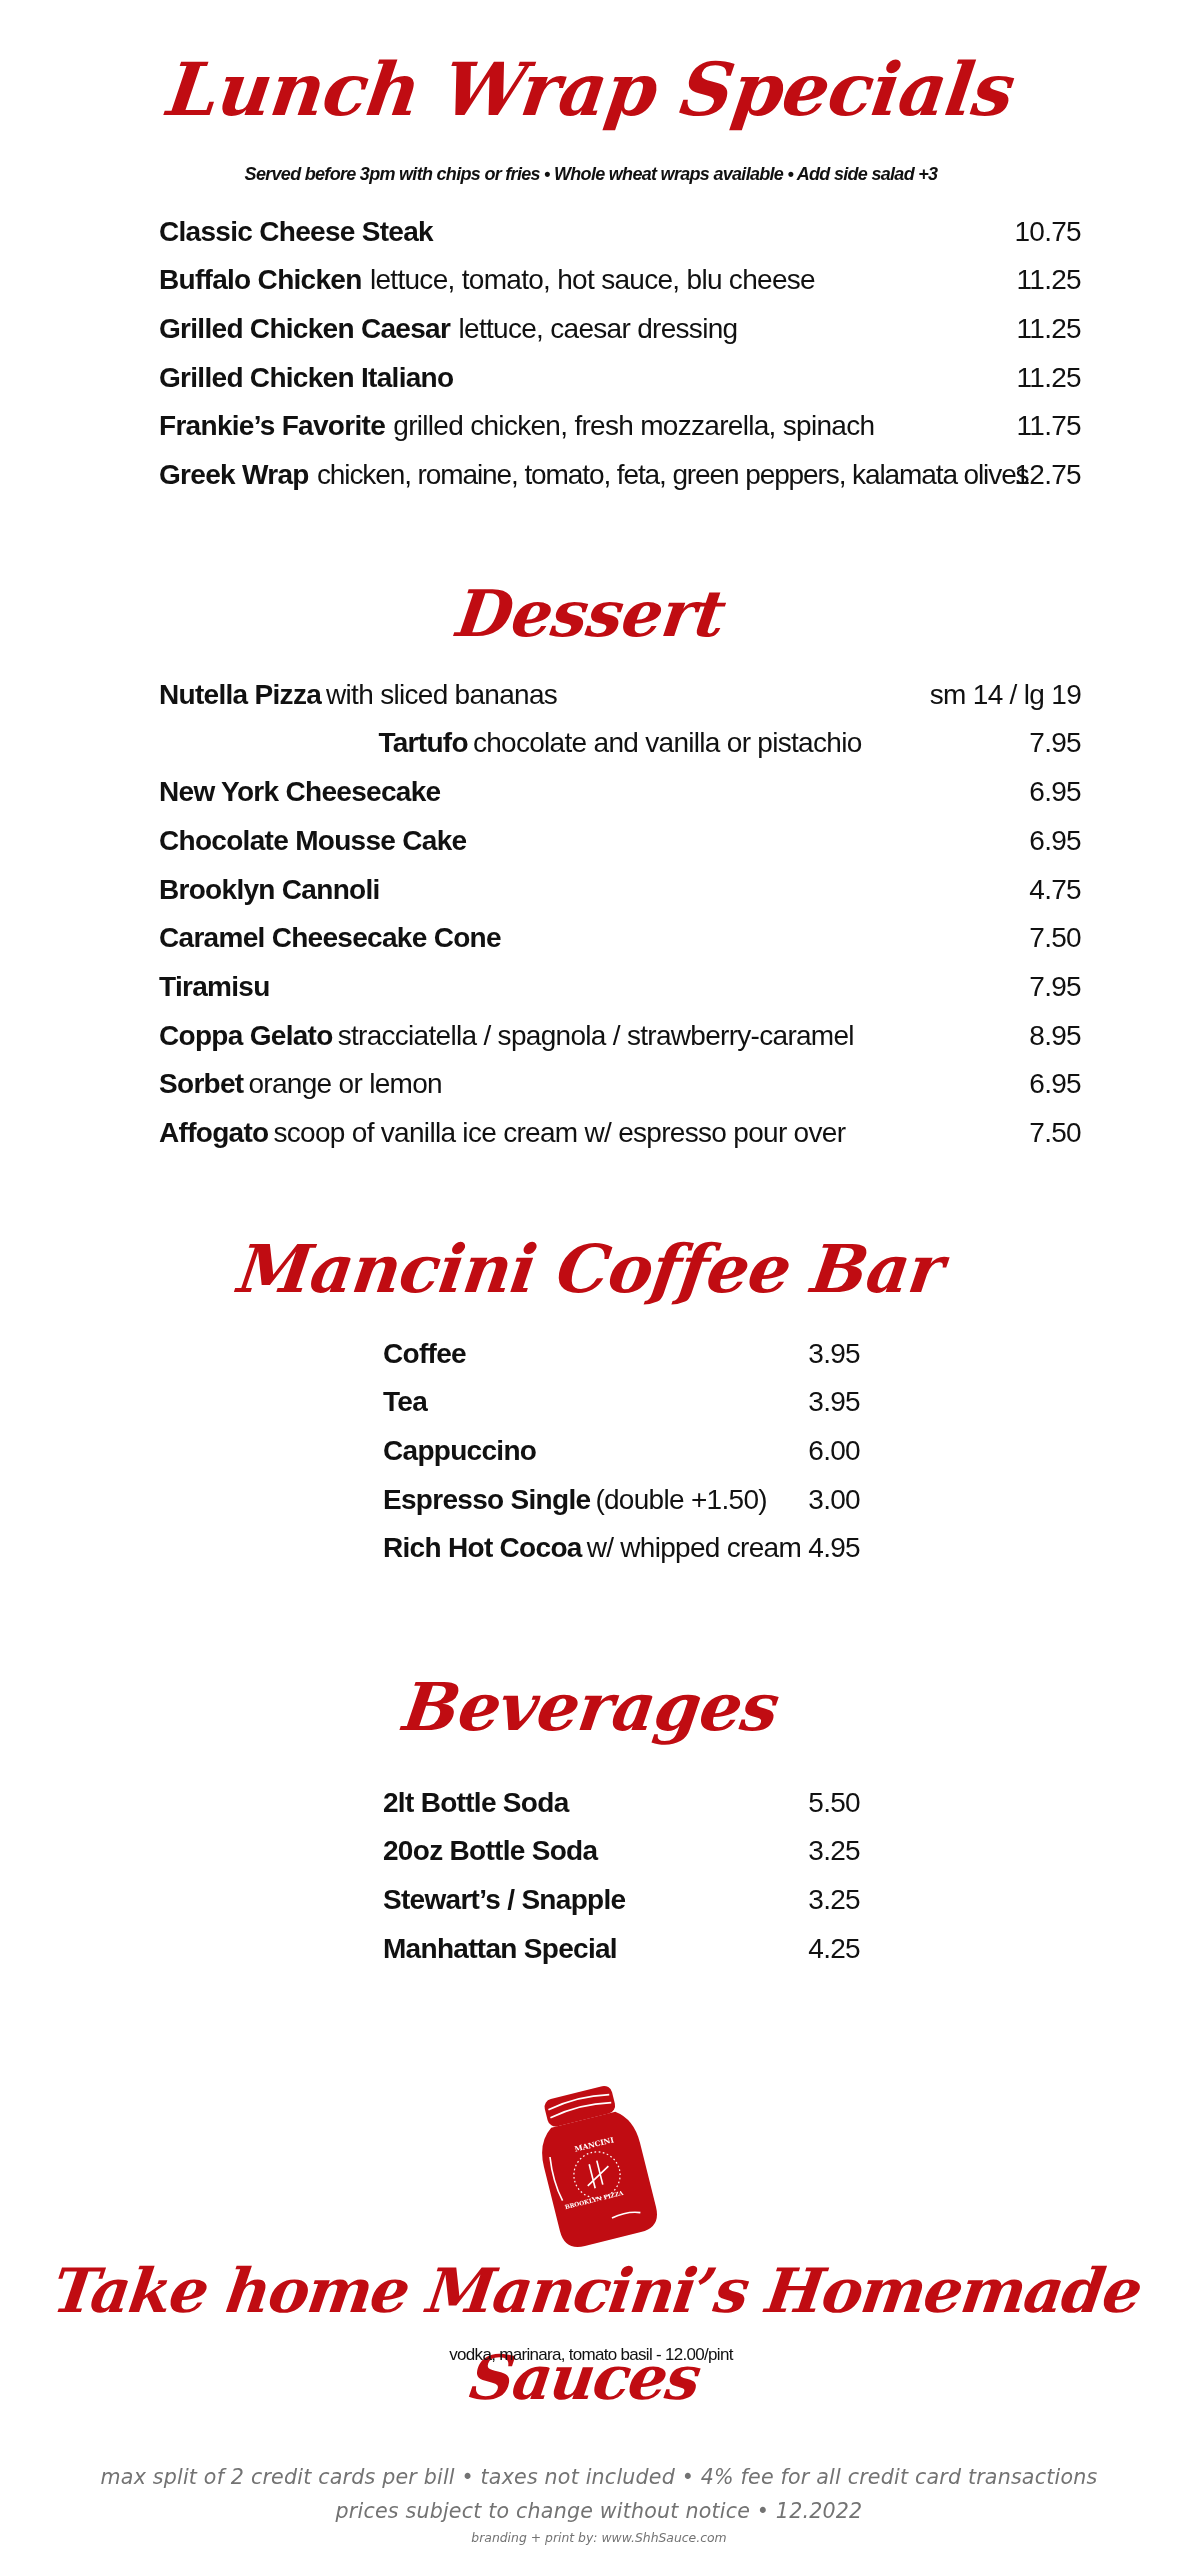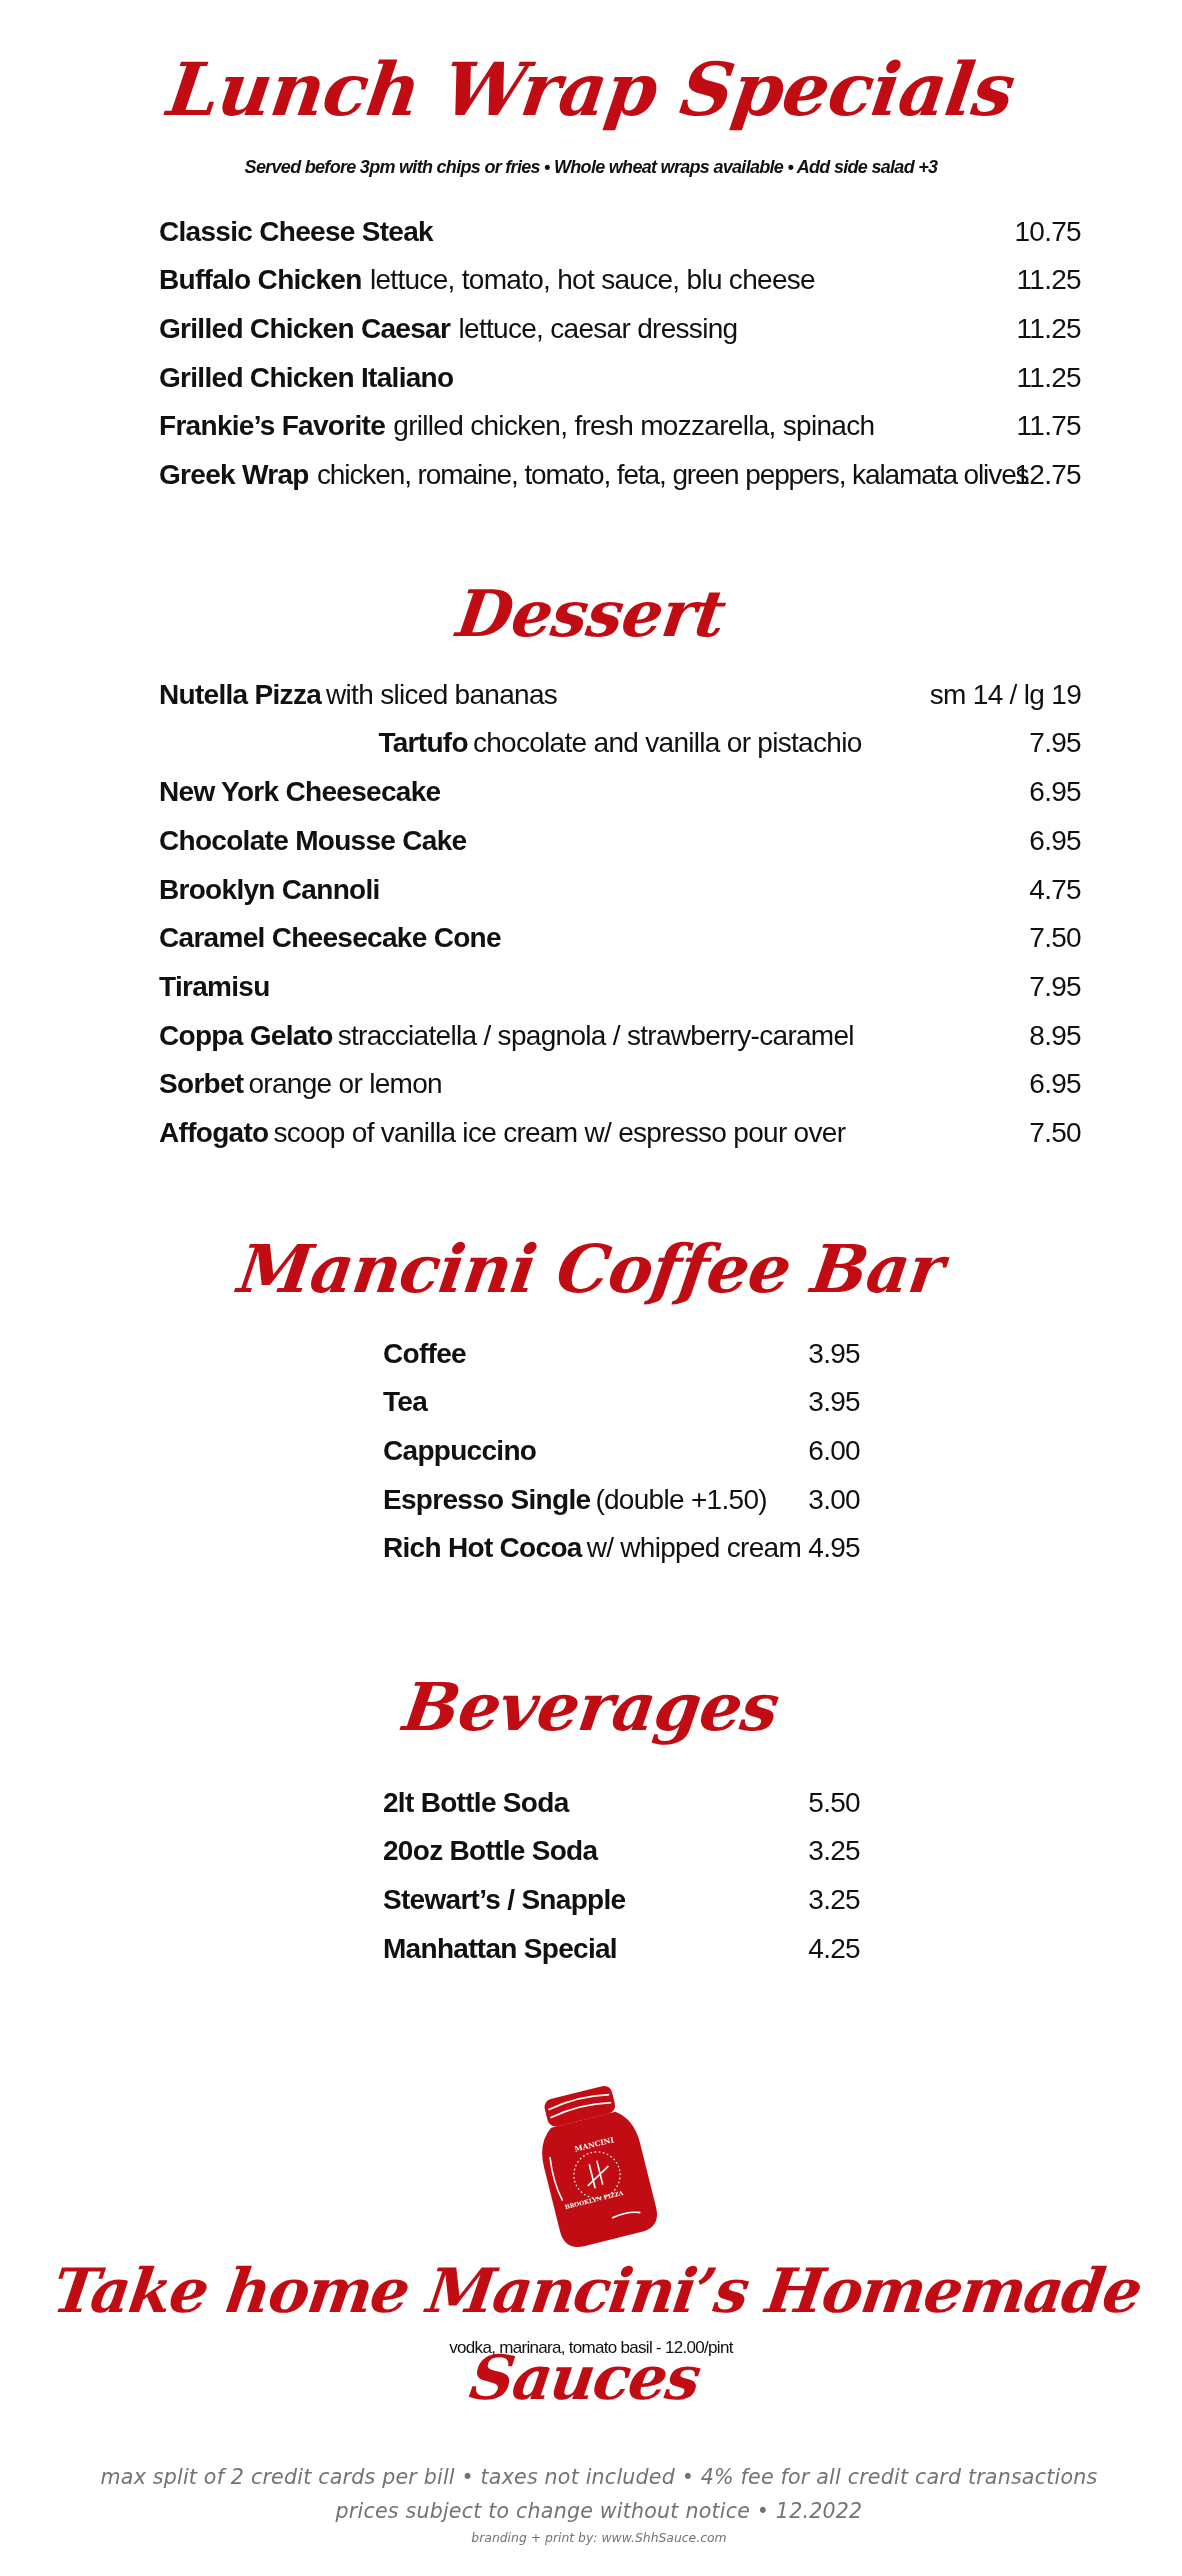--- a/index.html
+++ b/index.html
@@ -1,21 +1,21 @@
 <!DOCTYPE html>
 <html style="font-size:13.2px"><head>
 <meta charset="utf-8">
 <style>
   html, body { margin:0; padding:0; background:#ffffff; }
   body { width:1182px; height:2576px; position:relative; overflow:hidden;
          font-family:"Liberation Sans", sans-serif; color:#111; }
   .script { position:absolute; left:0; width:1182px; text-align:center;
             font-family:"DejaVu Serif", serif; font-style:italic; font-weight:bold;
             color:#c00c12; letter-spacing:-0.8px; transform:skewX(-8deg); }
-  .sub { position:absolute; left:0; width:1182px; text-align:center; }
+  .sub { position:absolute; left:0; width:1182px; text-align:center;margin-top:7px; }
   .row { position:absolute; display:flex; align-items:baseline; white-space:nowrap; }
   .row .name { font-family:"Liberation Sans", sans-serif; font-weight:bold; letter-spacing:-0.7px; }
   .row .desc { font-family:"Liberation Sans", sans-serif; font-weight:normal; letter-spacing:-0.7px; margin-left:8.3px; }
   .row .desc.tight { margin-left:5px; }
   .row .price { position:absolute; right:0; font-family:"Liberation Sans", sans-serif; letter-spacing:-0.7px; }
   .wide .row { left:159px; width:922px; font-size:28px; height:36px; }
   .narrow .row { left:383px; width:477px; font-size:28px; height:36px; }
   .footer-line { position:absolute; left:8px; width:1182px; text-align:center;
                  font-family:"DejaVu Sans", sans-serif; font-style:italic; color:#737373; }
   .jar { position:absolute; left:528px; top:2072px; width:132px; height:182px; }

